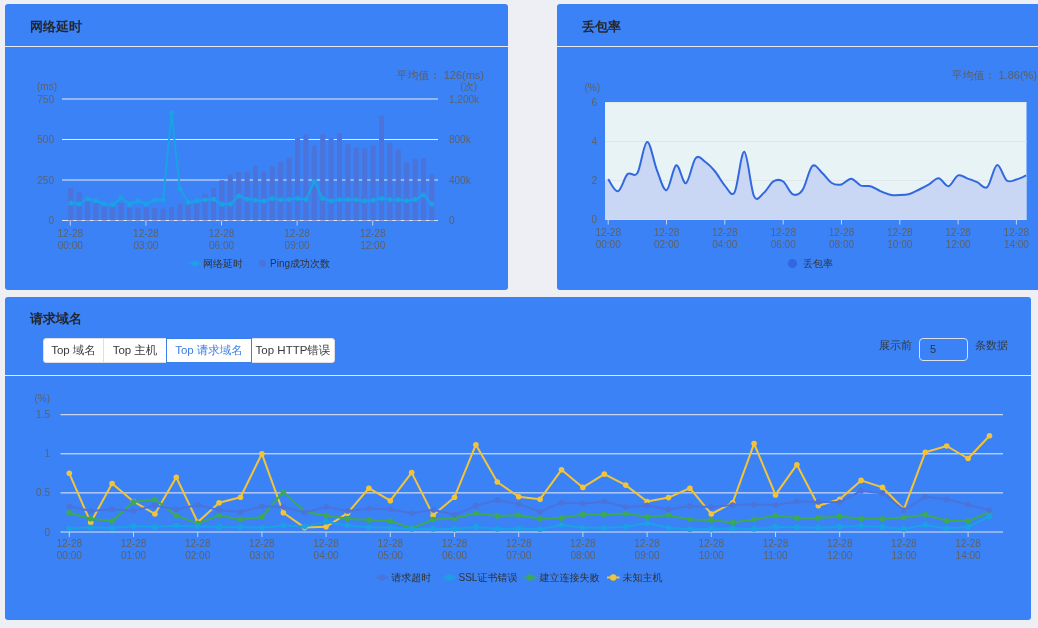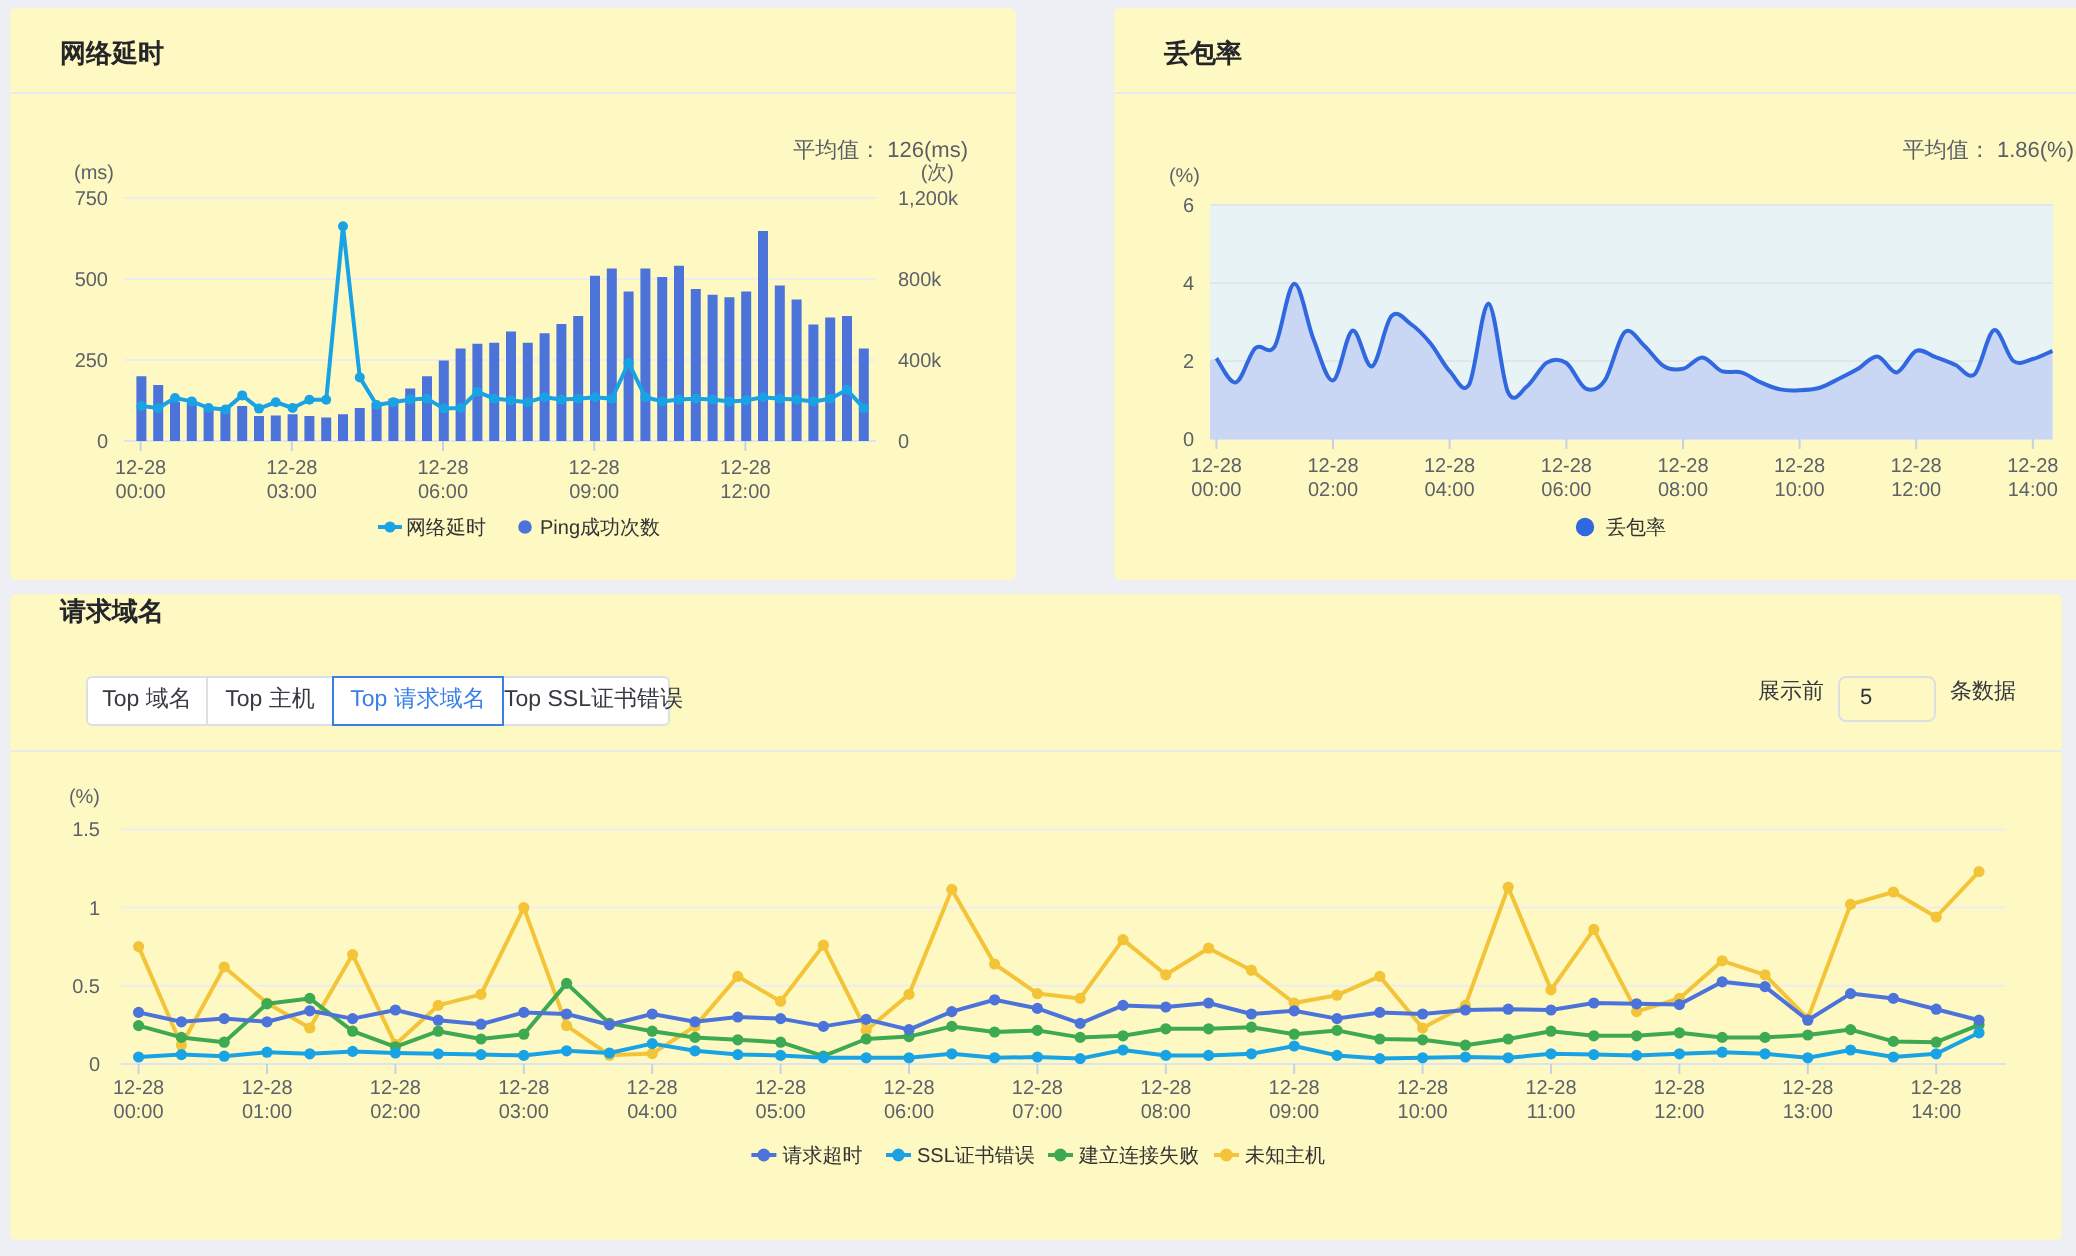--- a/index.html
+++ b/index.html
@@ -1,16 +1,16 @@
 <!DOCTYPE html>
 <html><head><meta charset="utf-8">
 <style>
 *{margin:0;padding:0;box-sizing:border-box}
 html,body{width:1038px;height:628px;background:#edeff4;font-family:"Liberation Sans",sans-serif;overflow:hidden}
-.card{position:absolute;background:#fef9c3;border-radius:3px}
+.card{position:absolute;background:#3b82f6;border-radius:3px}
 .hd{height:43px;border-bottom:1px solid #e9eaee;padding:15px 0 0 25px;font-size:13px;font-weight:bold;color:#24262a;line-height:15px}
 svg{display:block}
 text.ax{font-size:10px;fill:#5d6269;font-family:"Liberation Sans",sans-serif}
 text.avg{font-size:11px;fill:#5a5f66;font-family:"Liberation Sans",sans-serif}
 text.leg{font-size:10px;fill:#333333;font-family:"Liberation Sans",sans-serif}
 .tabs{position:absolute;left:26px;top:41px;display:flex}
 .tab{height:25px;line-height:23px;text-align:center;font-size:11.5px;white-space:nowrap;color:#36393f;background:#fff;border:1px solid #dcdfe3;margin-left:-1px}
 .tab:first-child{margin-left:12px;border-radius:3px 0 0 3px}
 .tab:last-child{border-radius:0 3px 3px 0}
 .tab.on{border:1px solid #3a7fe8;color:#3a7fe8;position:relative;z-index:2}
@@ -144,26 +144,26 @@
       <text x="40" y="98" text-anchor="end" class="ax">4</text>
       <text x="40" y="137" text-anchor="end" class="ax">2</text>
       <text x="40" y="176" text-anchor="end" class="ax">0</text>
       <text x="43" y="44" text-anchor="end" class="ax">(%)</text>
       <text x="480" y="31.5" text-anchor="end" class="avg">平均值： 1.86(%)</text>
       <circle cx="235.5" cy="216.5" r="4.6" fill="#3168df"></circle>
       <text x="246" y="220" class="leg">丢包率</text>
     </svg>
 </div>
 <div class="card" style="left:5px;top:297px;width:1026px;height:323px">
-  <div class="hd" style="height:36px;border-bottom:none;padding-top:1px">请求域名</div>
+  <div class="hd" style="height:36px;border-bottom:none;padding-top:14px">请求域名</div>
   <div class="tabs">
     <div class="tab" style="width:61px">Top 域名</div>
     <div class="tab" style="width:64px">Top 主机</div>
     <div class="tab on" style="width:86px">Top 请求域名</div>
-    <div class="tab" style="width:84px">Top SSL证书错误</div>
+    <div class="tab" style="width:84px">Top HTTP错误</div>
   </div>
   <div class="ctl">展示前<span class="num">5</span>条数据</div>
   <div style="position:absolute;left:0;top:78px;width:1026px;border-top:1px solid #e9eaee"></div>
   <div style="position:absolute;left:0;top:78px">
       <svg width="1026" height="245" viewBox="0 0 1026 245">
         <line x1="55.5" y1="39.7" x2="998" y2="39.7" stroke="#ebedf1"></line>
         <line x1="55.5" y1="78.8" x2="998" y2="78.8" stroke="#ebedf1"></line>
         <line x1="55.5" y1="117.9" x2="998" y2="117.9" stroke="#ebedf1"></line>
         <line x1="55.5" y1="157.0" x2="998" y2="157.0" stroke="#dde3ef"></line>
         <line x1="64.3" y1="157.0" x2="64.3" y2="162" stroke="#c6d1e8"></line>

